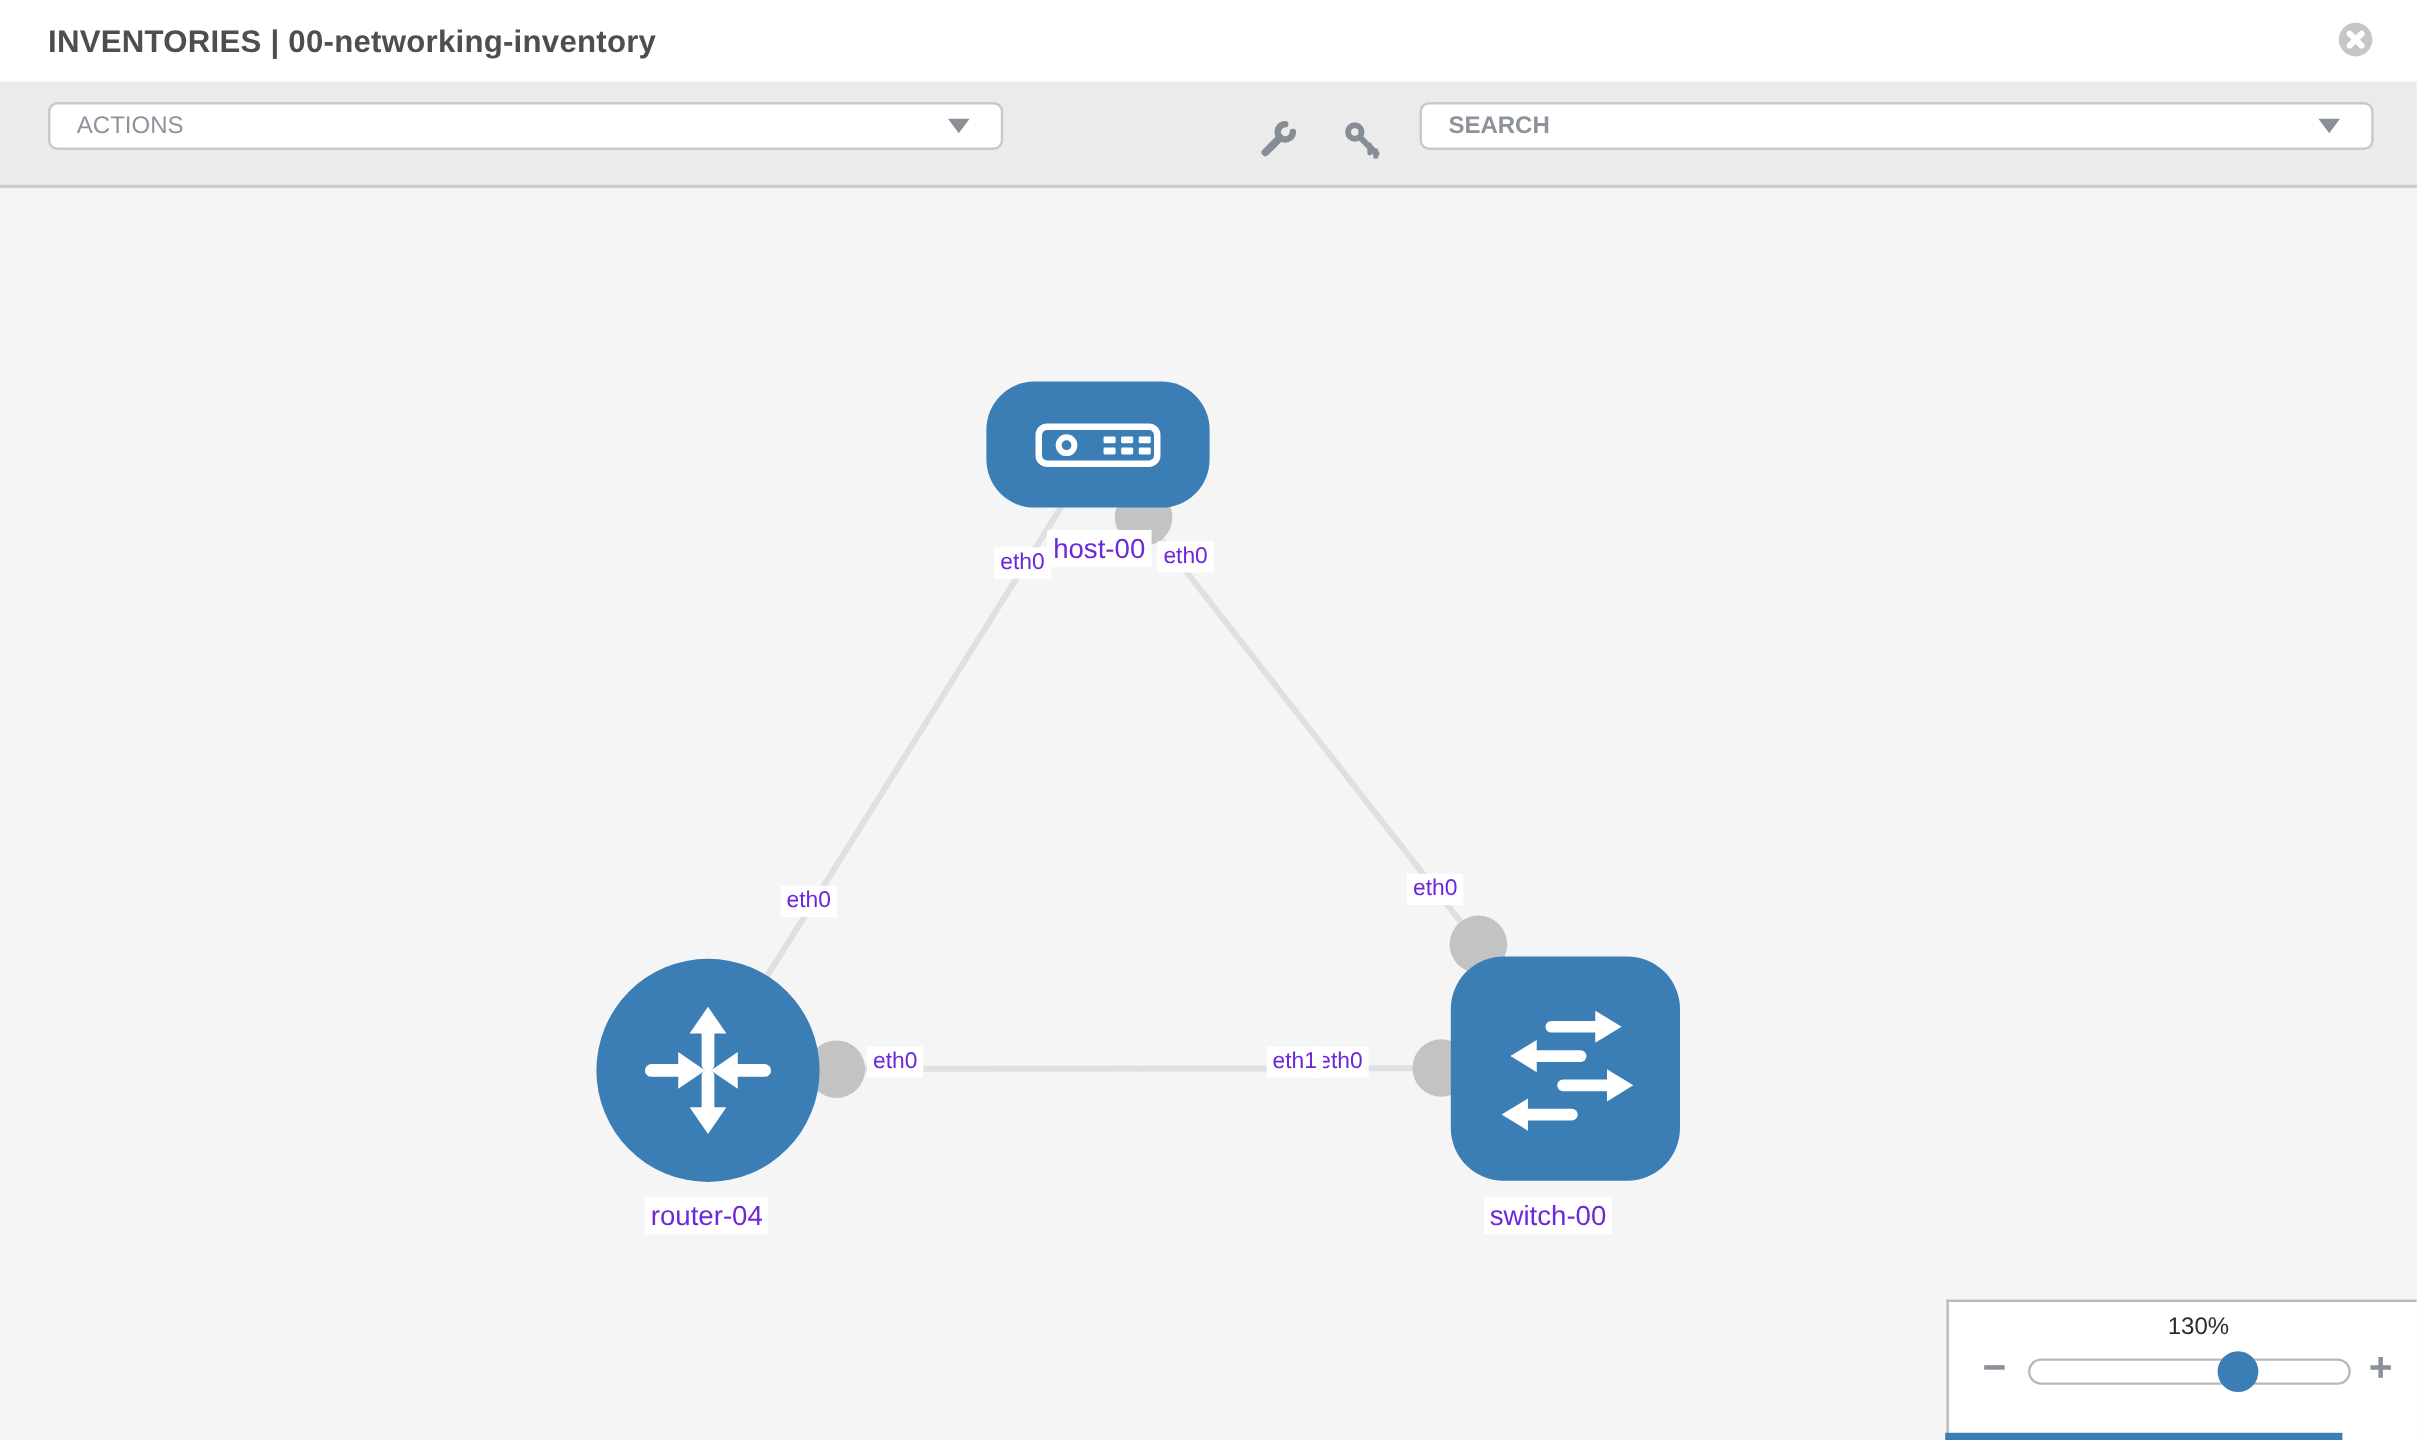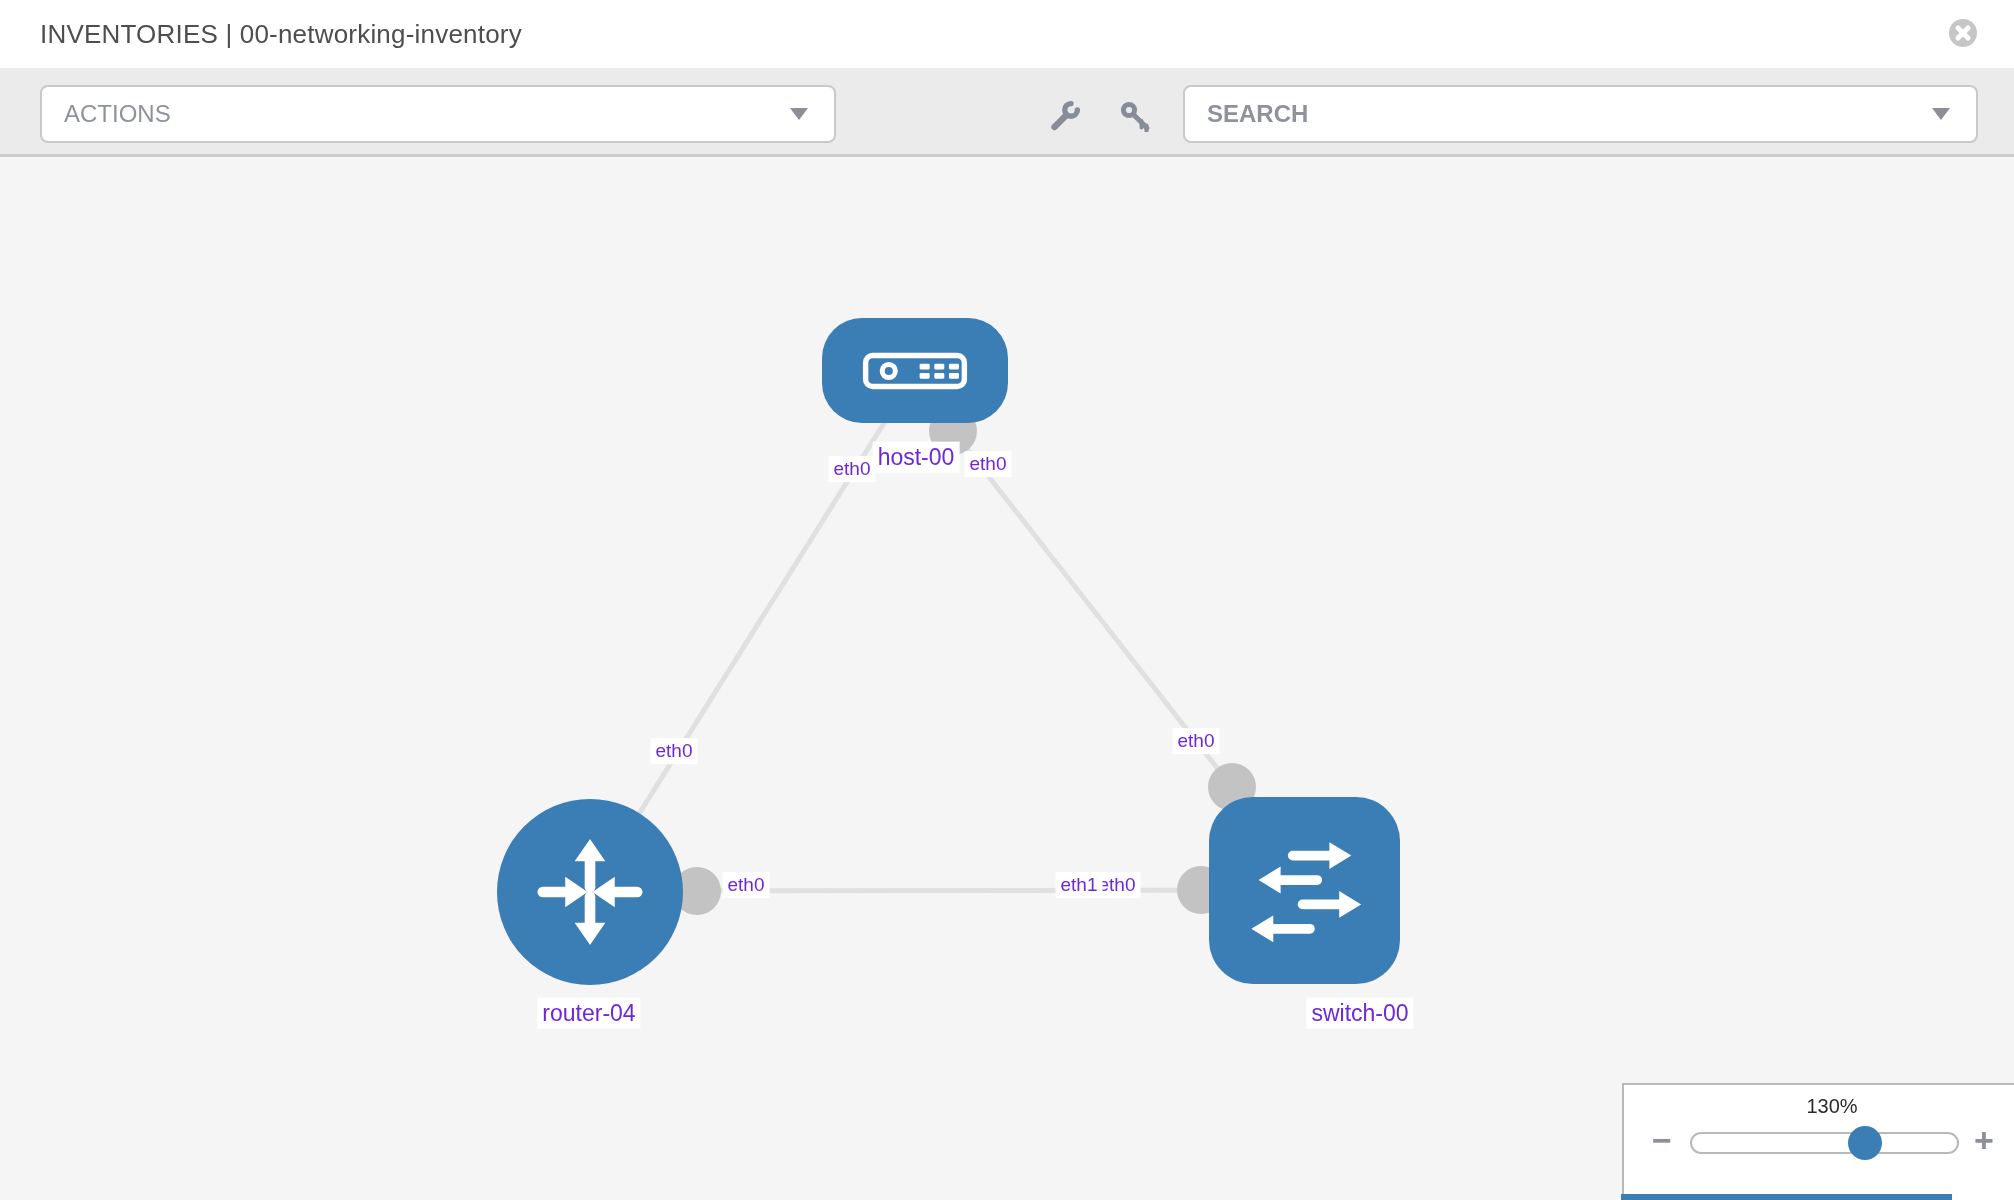--- a/index.html
+++ b/index.html
@@ -7,34 +7,34 @@
     width:2014px;height:1200px;overflow:hidden;
     font-family:"Liberation Sans","DejaVu Sans",sans-serif;
     background:#ffffff;position:relative;
   }
   
   .header{
     position:relative;height:68px;background:#ffffff;
     display:flex;align-items:center;
   }
   .header h1{
-    margin:0 0 0 40px;font-size:26px;font-weight:normal;color:#4e4e4e;letter-spacing:.2px;
+    margin:0 0 0 40px;font-size:26px;font-weight:bold;color:#4e4e4e;letter-spacing:.2px;
   }
   .close-btn{
     position:absolute;right:36px;top:18px;width:30px;height:30px;cursor:pointer;
   }
   
   .toolbar{
     position:relative;height:86px;background:#ebebeb;border-bottom:3px solid #cdcdcd;
   }
   .dd{
-    position:absolute;top:17px;height:58px;background:#ffffff;
+    position:absolute;top:17px;height:40px;background:#ffffff;
     border:2px solid #c9c9c9;border-radius:8px;box-sizing:border-box;
     display:flex;align-items:center;justify-content:space-between;
-    padding:0 26px 0 22px;color:#8e939b;font-size:24px;cursor:pointer;
+    padding:0 26px 0 22px;color:#8e939b;font-size:20px;cursor:pointer;
   }
   .dd-actions{left:40px;width:796px;}
   .dd-search{left:1183px;width:795px;font-weight:bold;}
   .caret{
     width:0;height:0;border-left:9px solid transparent;border-right:9px solid transparent;
     border-top:12px solid #8a9096;
   }
   .tool{position:absolute;top:32px;width:32px;height:32px;cursor:pointer;}
   .tool-wrench{left:1049px;}
   .tool-key{left:1119px;}
@@ -187,21 +187,21 @@
 
     <div class="chip chip-name" style="left:916px;top:300px;">host-00</div>
     <div class="chip chip-if" style="left:852px;top:312px;">eth0</div>
     <div class="chip chip-if" style="left:988px;top:307px;">eth0</div>
     <div class="chip chip-if" style="left:674px;top:594px;">eth0</div>
     <div class="chip chip-if" style="left:1196px;top:584px;">eth0</div>
     <div class="chip chip-if" style="left:746px;top:728px;">eth0</div>
     <div class="chip chip-if" style="left:1117px;top:728px;z-index:3;">eth0</div>
     <div class="chip chip-if" style="left:1079px;top:728px;z-index:4;">eth1</div>
     <div class="chip chip-name" style="left:589px;top:856px;">router-04</div>
-    <div class="chip chip-name" style="left:1360px;top:856px;text-align:right;">switch-00</div>
+    <div class="chip chip-name" style="left:1290px;top:856px;text-align:right;">switch-00</div>
 
     <div class="zoom-panel">
       <div class="zoom-level">130%</div>
       <div class="zoom-minus">−</div>
       <div class="zoom-track">
         <div class="zoom-thumb"></div>
       </div>
       <div class="zoom-plus">+</div>
     </div>
 

